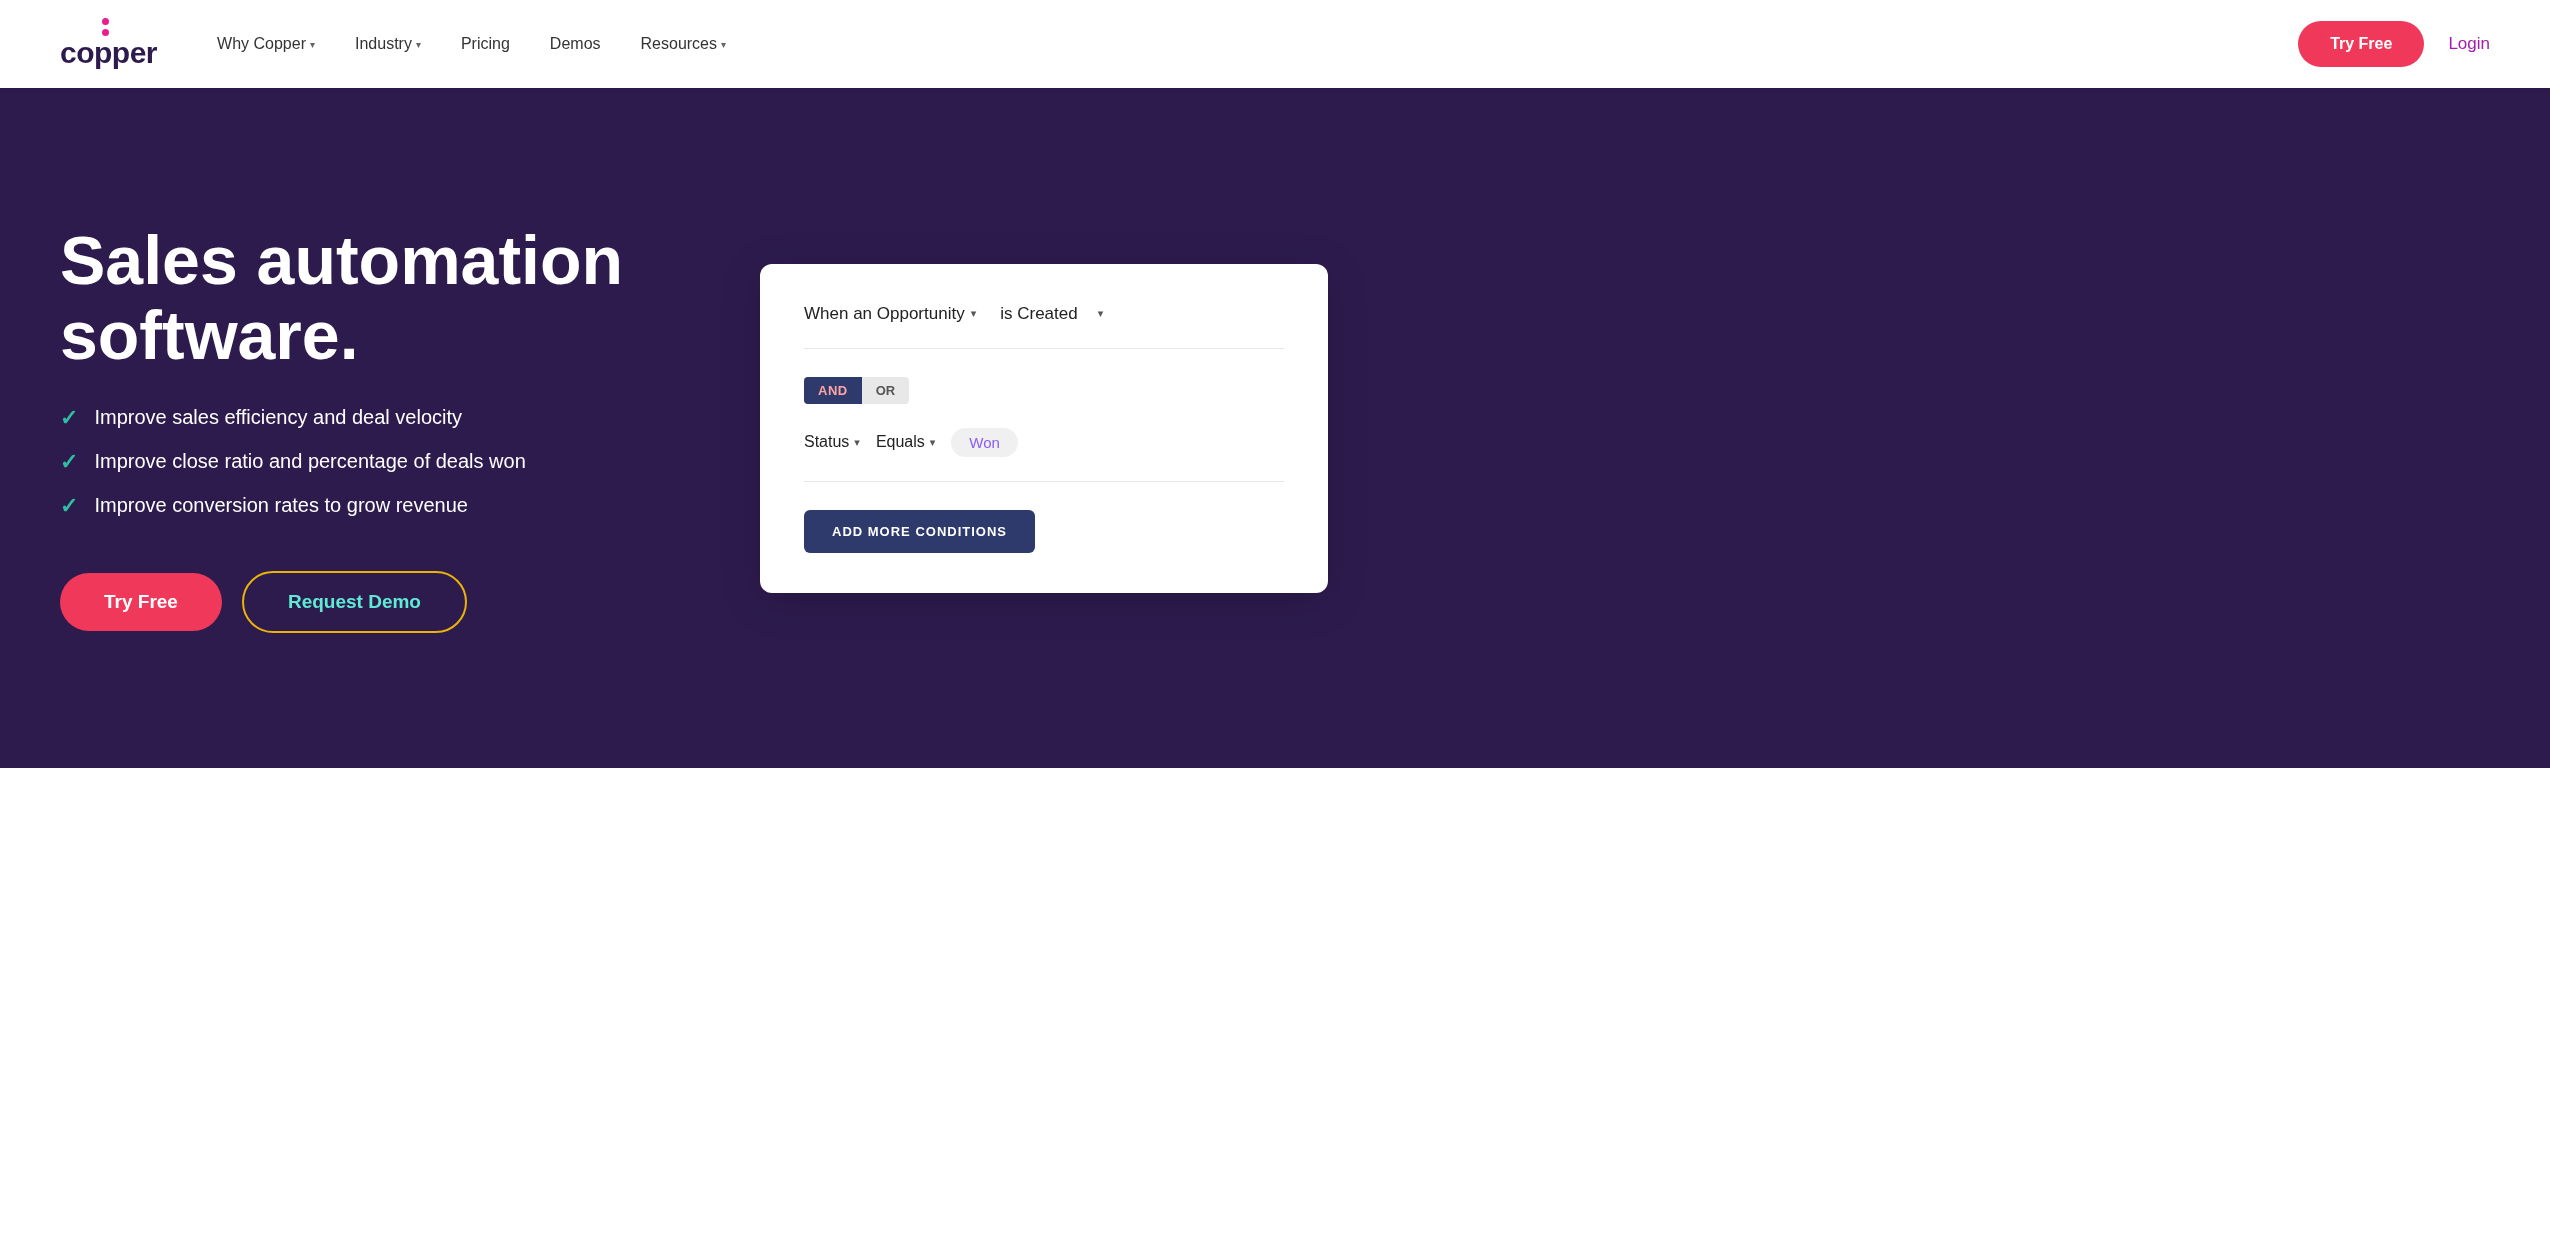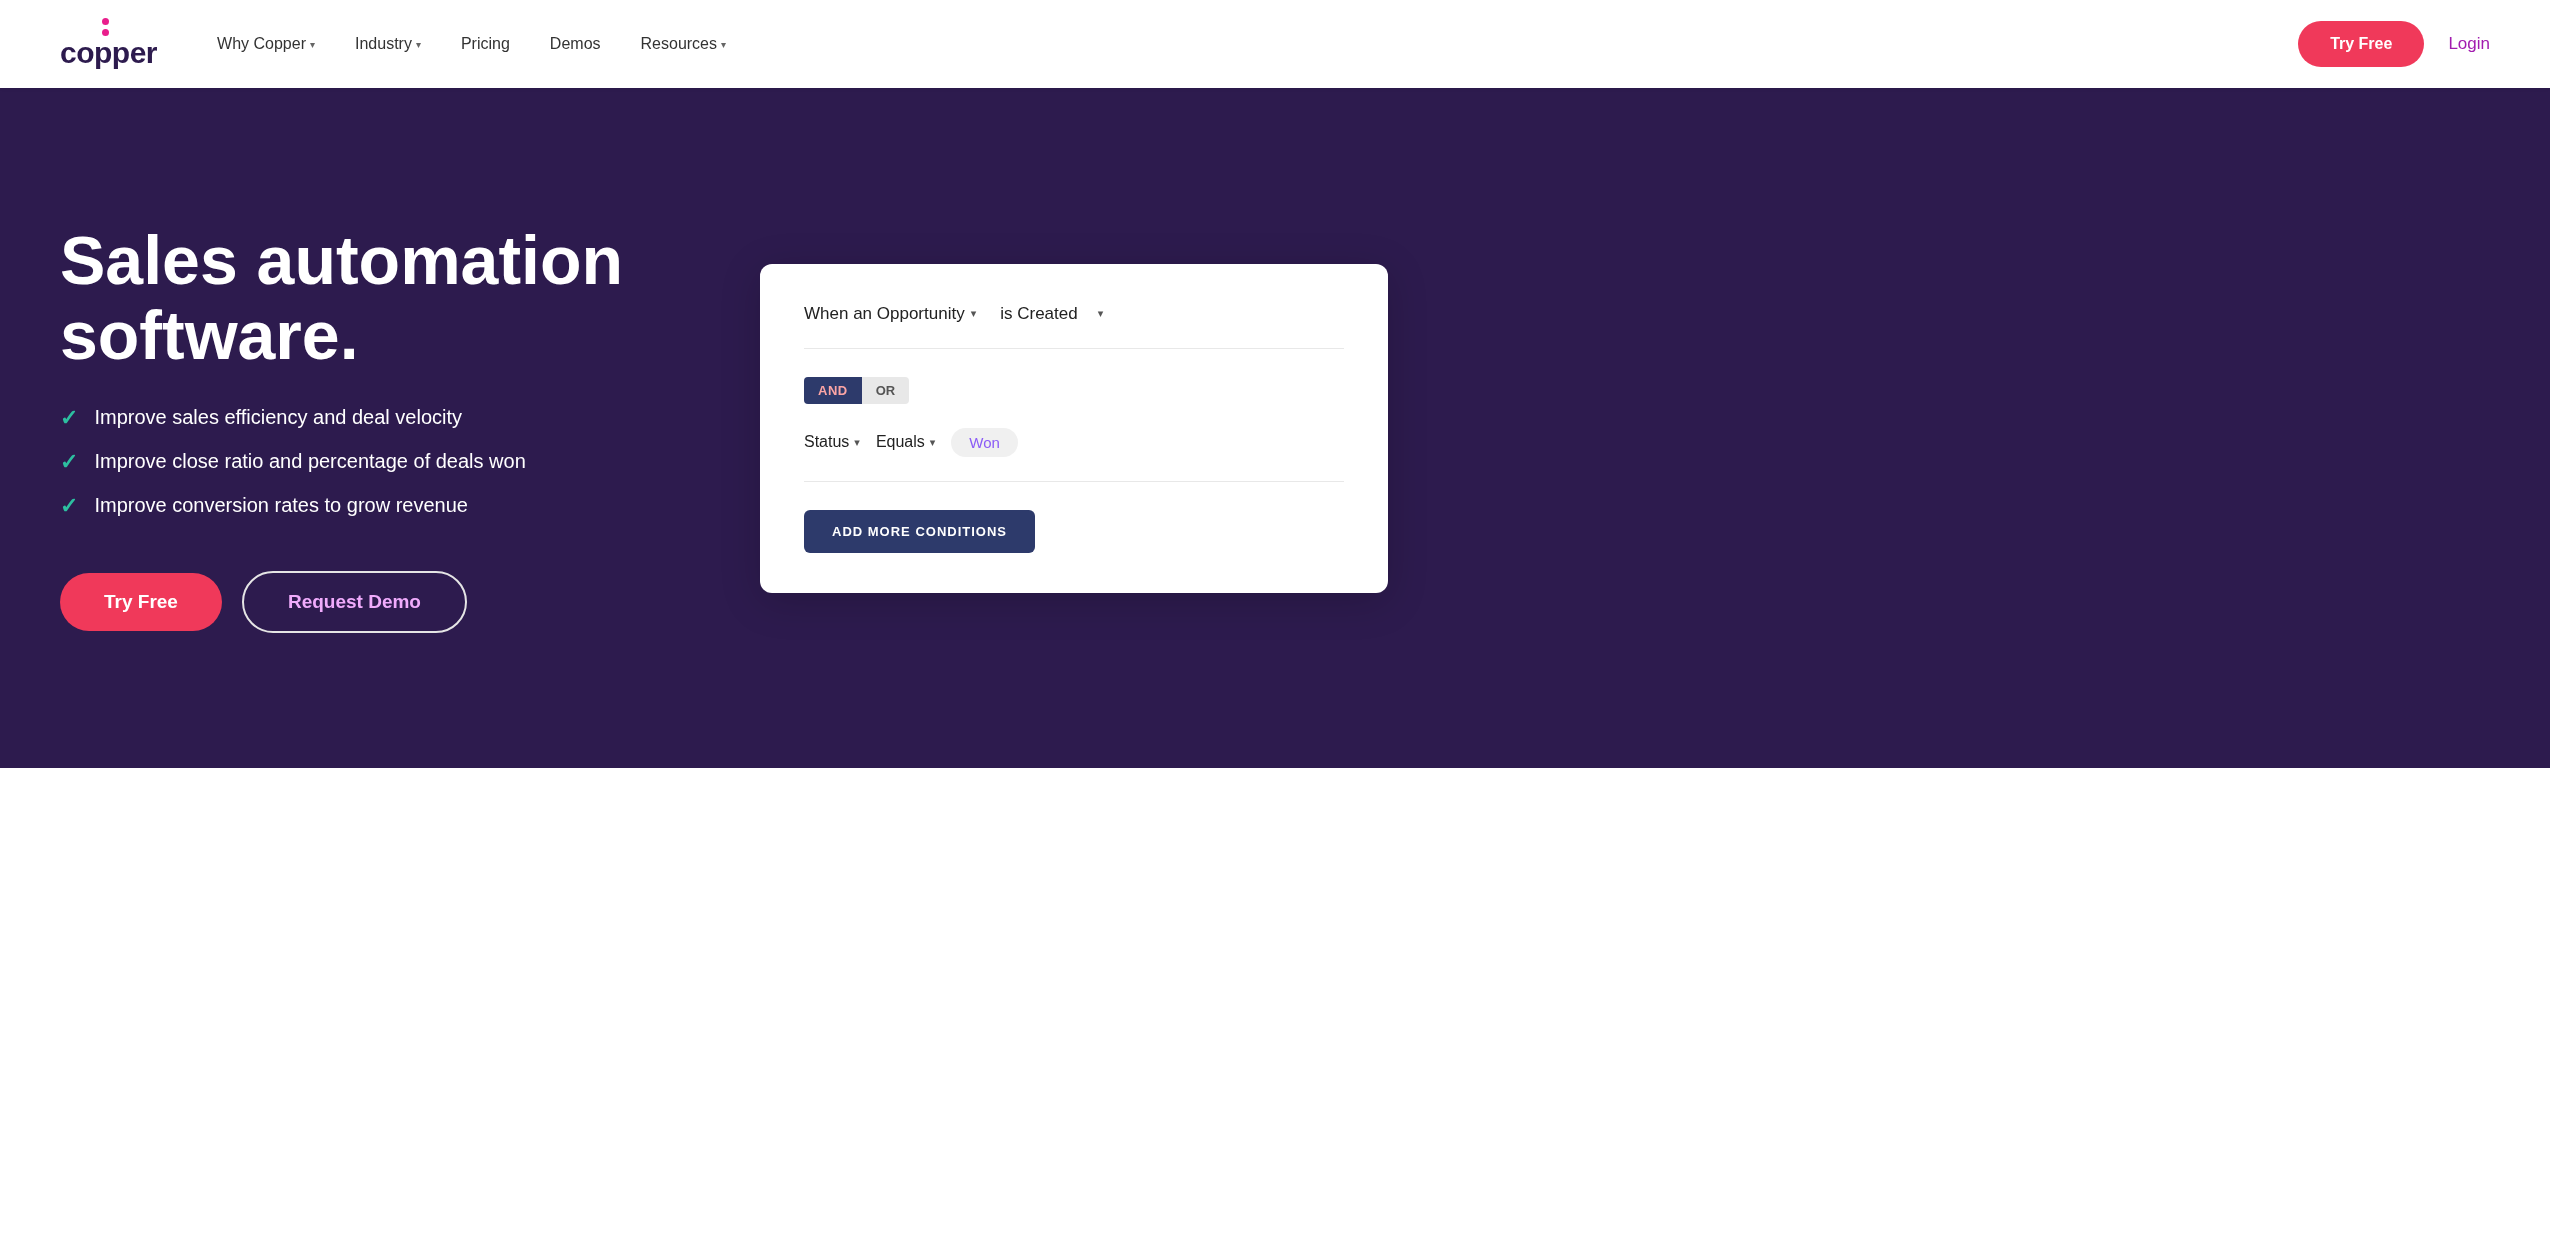--- a/index.html
+++ b/index.html
@@ -138,33 +138,33 @@
       color: #fff;
       border: none;
       border-radius: 50px;
       padding: 18px 44px;
       font-size: 19px;
       font-weight: 600;
       cursor: pointer;
     }
     .btn-request-demo {
       background: transparent;
-      color: #f0abfc;
-      border: 2px solid #e5e5e5;
+      color: #5eead4;
+      border: 2px solid #eab308;
       border-radius: 50px;
       padding: 18px 44px;
       font-size: 19px;
       font-weight: 600;
       cursor: pointer;
     }
 
     
     .hero-right {
       flex: 0 0 auto;
-      width: 628px;
+      width: 568px;
       margin-left: 80px;
     }
     .automation-card {
       background: #fff;
       border-radius: 12px;
       padding: 40px 44px;
       box-shadow: 0 8px 40px rgba(0,0,0,0.18);
     }
     .card-row-trigger {
       display: flex;

